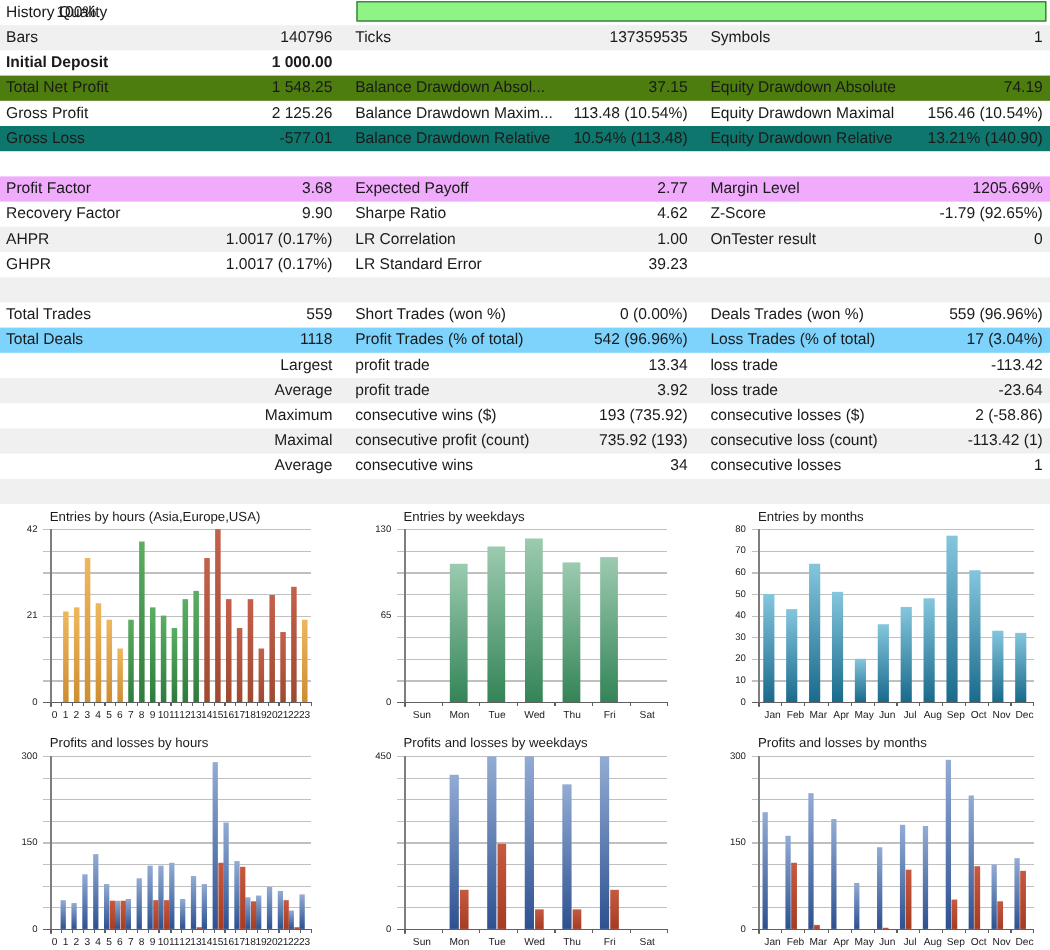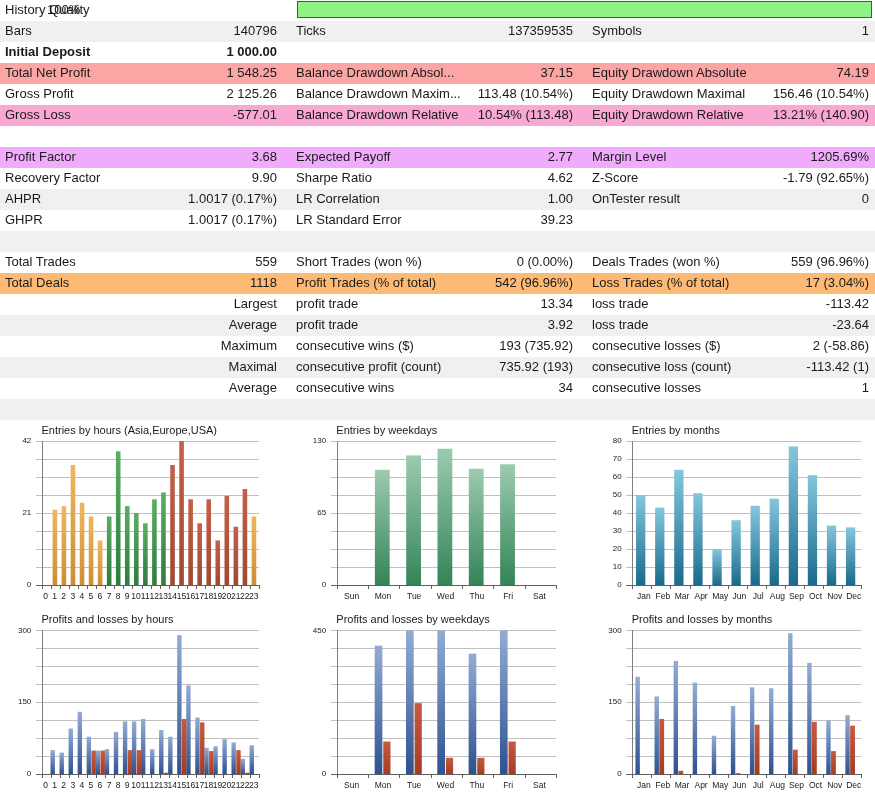--- a/index.html
+++ b/index.html
@@ -16,37 +16,37 @@
     <span style="left:47px;width:230px;text-align:right">140796</span>
     <span style="left:296px">Ticks</span>
     <span style="left:343px;width:230px;text-align:right">137359535</span>
     <span style="left:592px">Symbols</span>
     <span style="left:639px;width:230px;text-align:right">1</span>
   </div>
 <div class="tr" style="top:42px;font-weight:bold;">
     <span style="left:5px">Initial Deposit</span>
     <span style="left:47px;width:230px;text-align:right">1 000.00</span>
   </div>
-<div class="tr" style="top:63px;background:#fca5a5;">
+<div class="tr" style="top:63px;background:#4d7c0f;">
     <span style="left:5px">Total Net Profit</span>
     <span style="left:47px;width:230px;text-align:right">1 548.25</span>
     <span style="left:296px">Balance Drawdown Absol...</span>
     <span style="left:343px;width:230px;text-align:right">37.15</span>
     <span style="left:592px">Equity Drawdown Absolute</span>
     <span style="left:639px;width:230px;text-align:right">74.19</span>
   </div>
 <div class="tr" style="top:84px;">
     <span style="left:5px">Gross Profit</span>
     <span style="left:47px;width:230px;text-align:right">2 125.26</span>
     <span style="left:296px">Balance Drawdown Maxim...</span>
     <span style="left:343px;width:230px;text-align:right">113.48 (10.54%)</span>
     <span style="left:592px">Equity Drawdown Maximal</span>
     <span style="left:639px;width:230px;text-align:right">156.46 (10.54%)</span>
   </div>
-<div class="tr" style="top:105px;background:#f9a8d4;">
+<div class="tr" style="top:105px;background:#0f766e;">
     <span style="left:5px">Gross Loss</span>
     <span style="left:47px;width:230px;text-align:right">-577.01</span>
     <span style="left:296px">Balance Drawdown Relative</span>
     <span style="left:343px;width:230px;text-align:right">10.54% (113.48)</span>
     <span style="left:592px">Equity Drawdown Relative</span>
     <span style="left:639px;width:230px;text-align:right">13.21% (140.90)</span>
   </div>
 <div class="tr" style="top:126px;"></div>
 <div class="tr" style="top:147px;background:#f0abfc;">
     <span style="left:5px">Profit Factor</span>
@@ -80,21 +80,21 @@
   </div>
 <div class="tr" style="top:231px;background:#f0f0f0;"></div>
 <div class="tr" style="top:252px;">
     <span style="left:5px">Total Trades</span>
     <span style="left:47px;width:230px;text-align:right">559</span>
     <span style="left:296px">Short Trades (won %)</span>
     <span style="left:343px;width:230px;text-align:right">0 (0.00%)</span>
     <span style="left:592px">Deals Trades (won %)</span>
     <span style="left:639px;width:230px;text-align:right">559 (96.96%)</span>
   </div>
-<div class="tr" style="top:273px;background:#fdba74;">
+<div class="tr" style="top:273px;background:#7dd3fc;">
     <span style="left:5px">Total Deals</span>
     <span style="left:47px;width:230px;text-align:right">1118</span>
     <span style="left:296px">Profit Trades (% of total)</span>
     <span style="left:343px;width:230px;text-align:right">542 (96.96%)</span>
     <span style="left:592px">Loss Trades (% of total)</span>
     <span style="left:639px;width:230px;text-align:right">17 (3.04%)</span>
   </div>
 <div class="tr" style="top:294px;padding-left:36px;">
     <span style="left:47px;width:230px;text-align:right">Largest</span>
     <span style="left:296px">profit trade</span>

